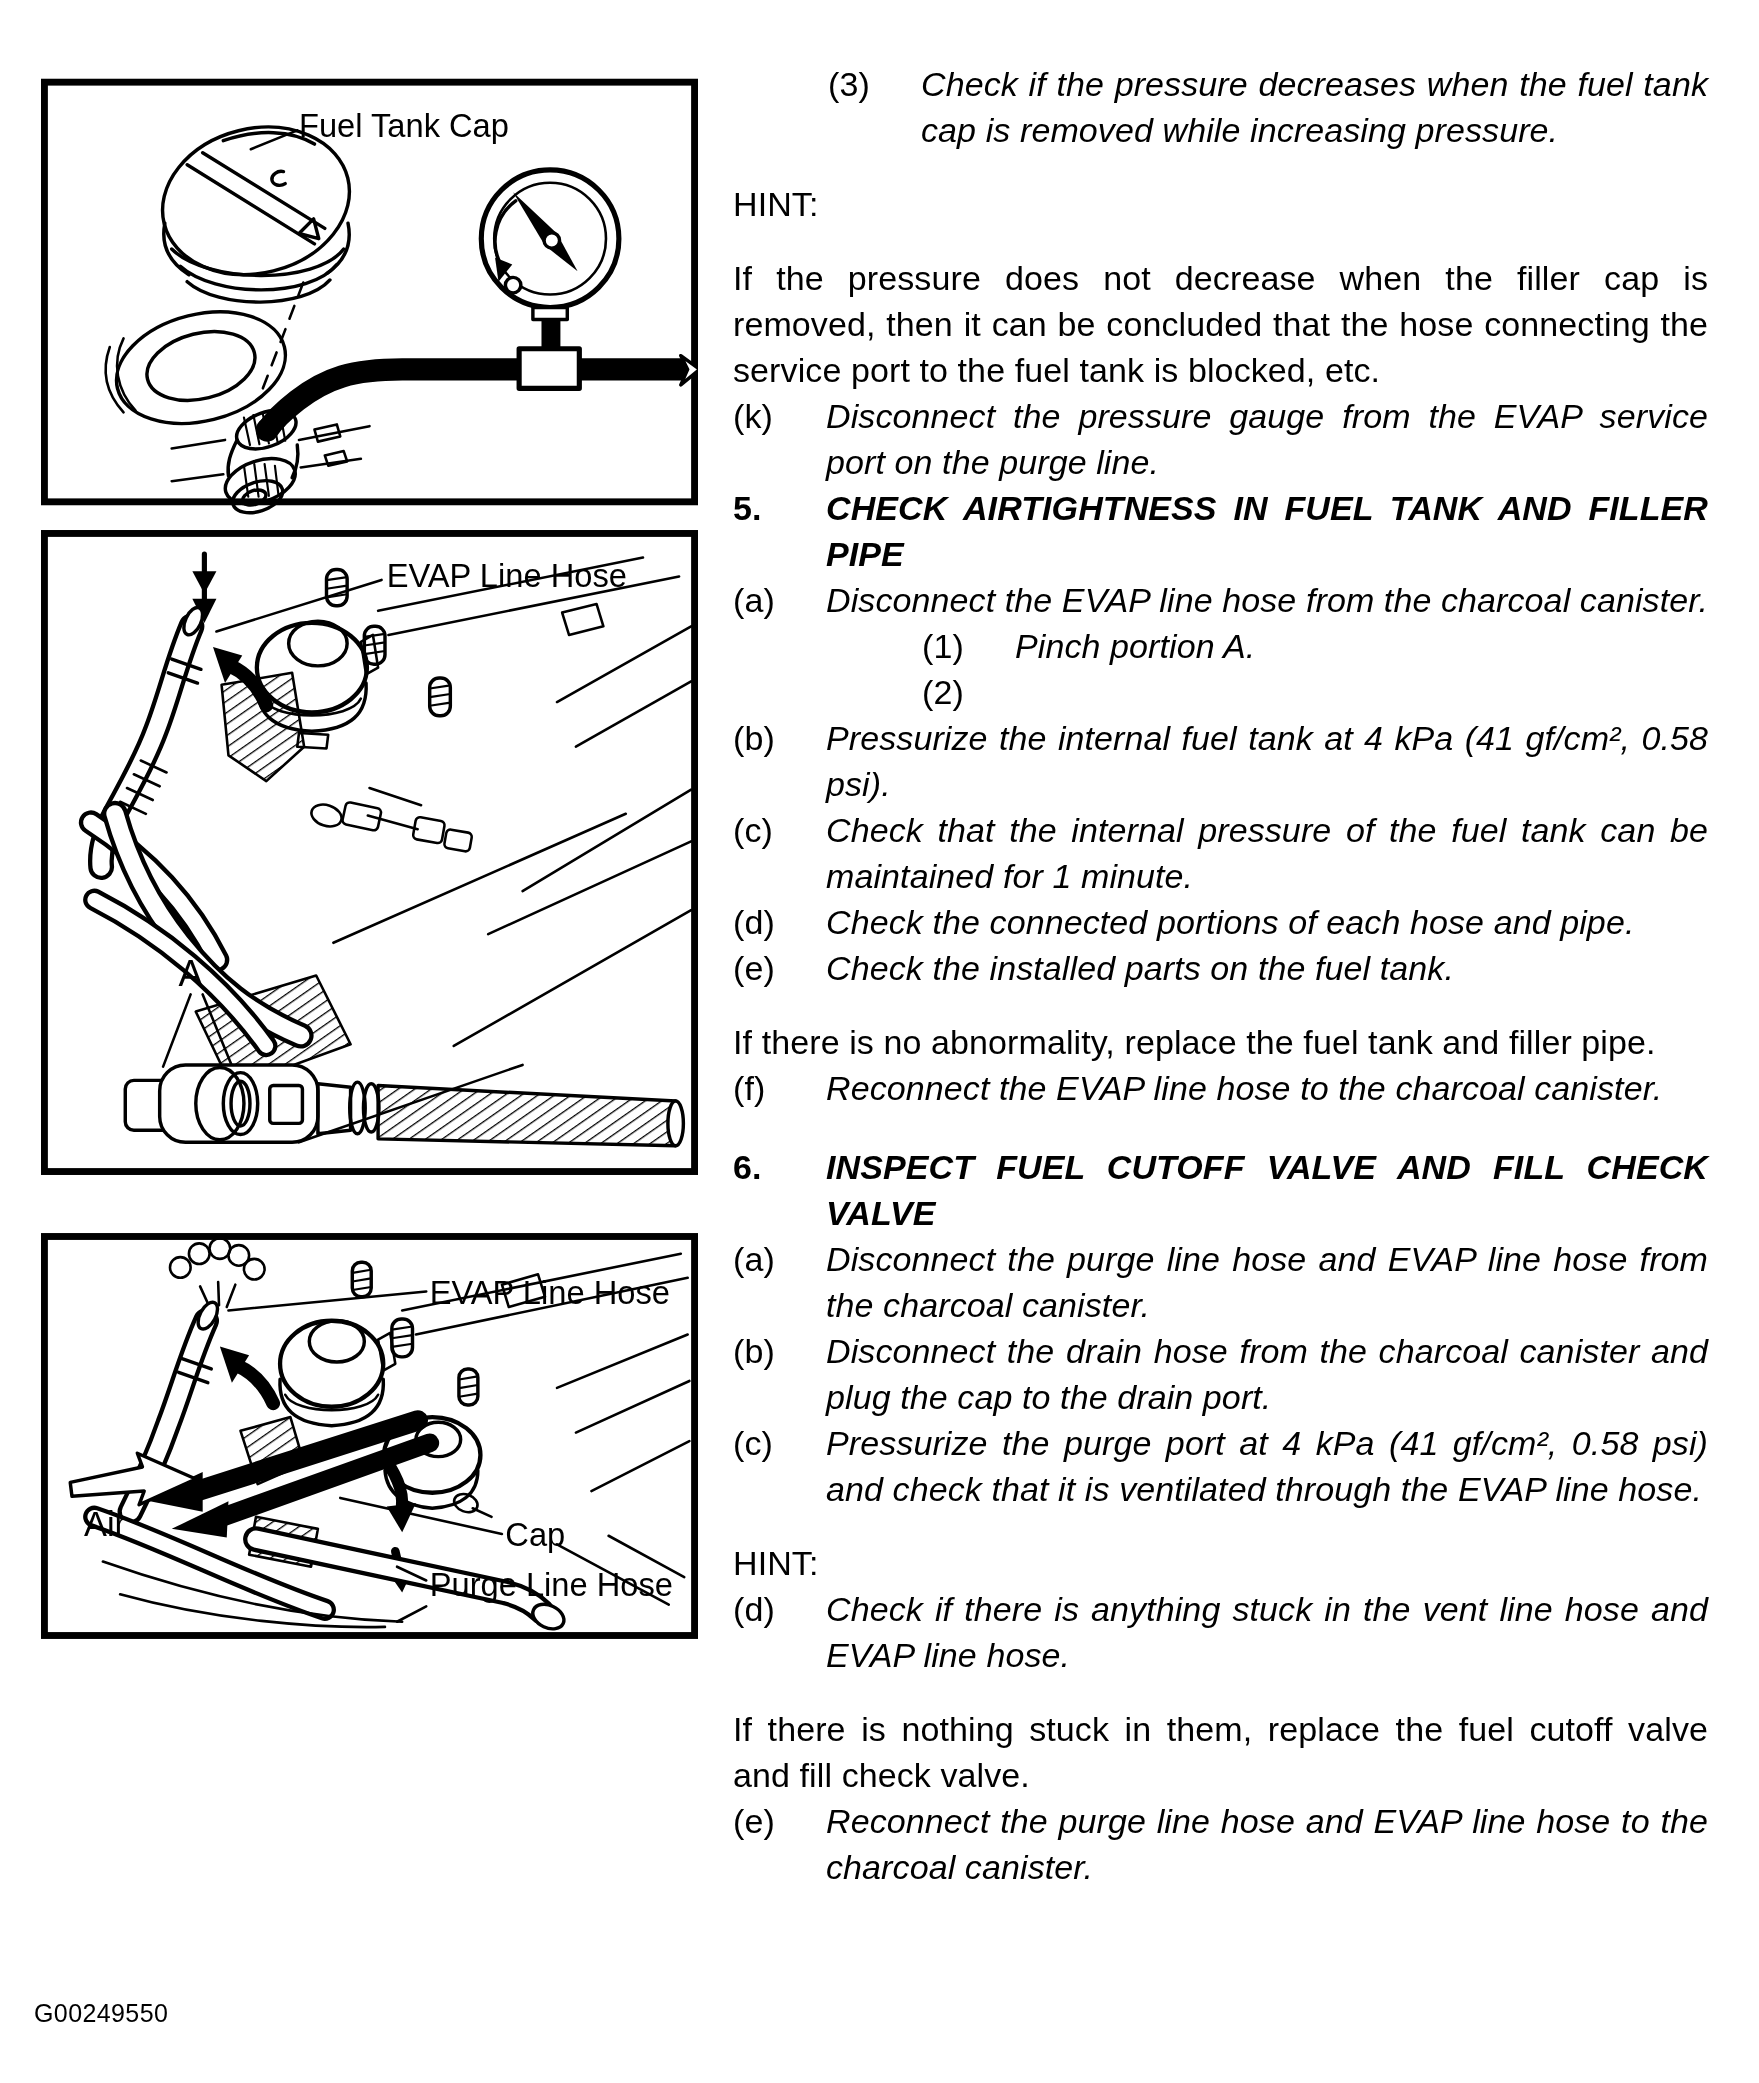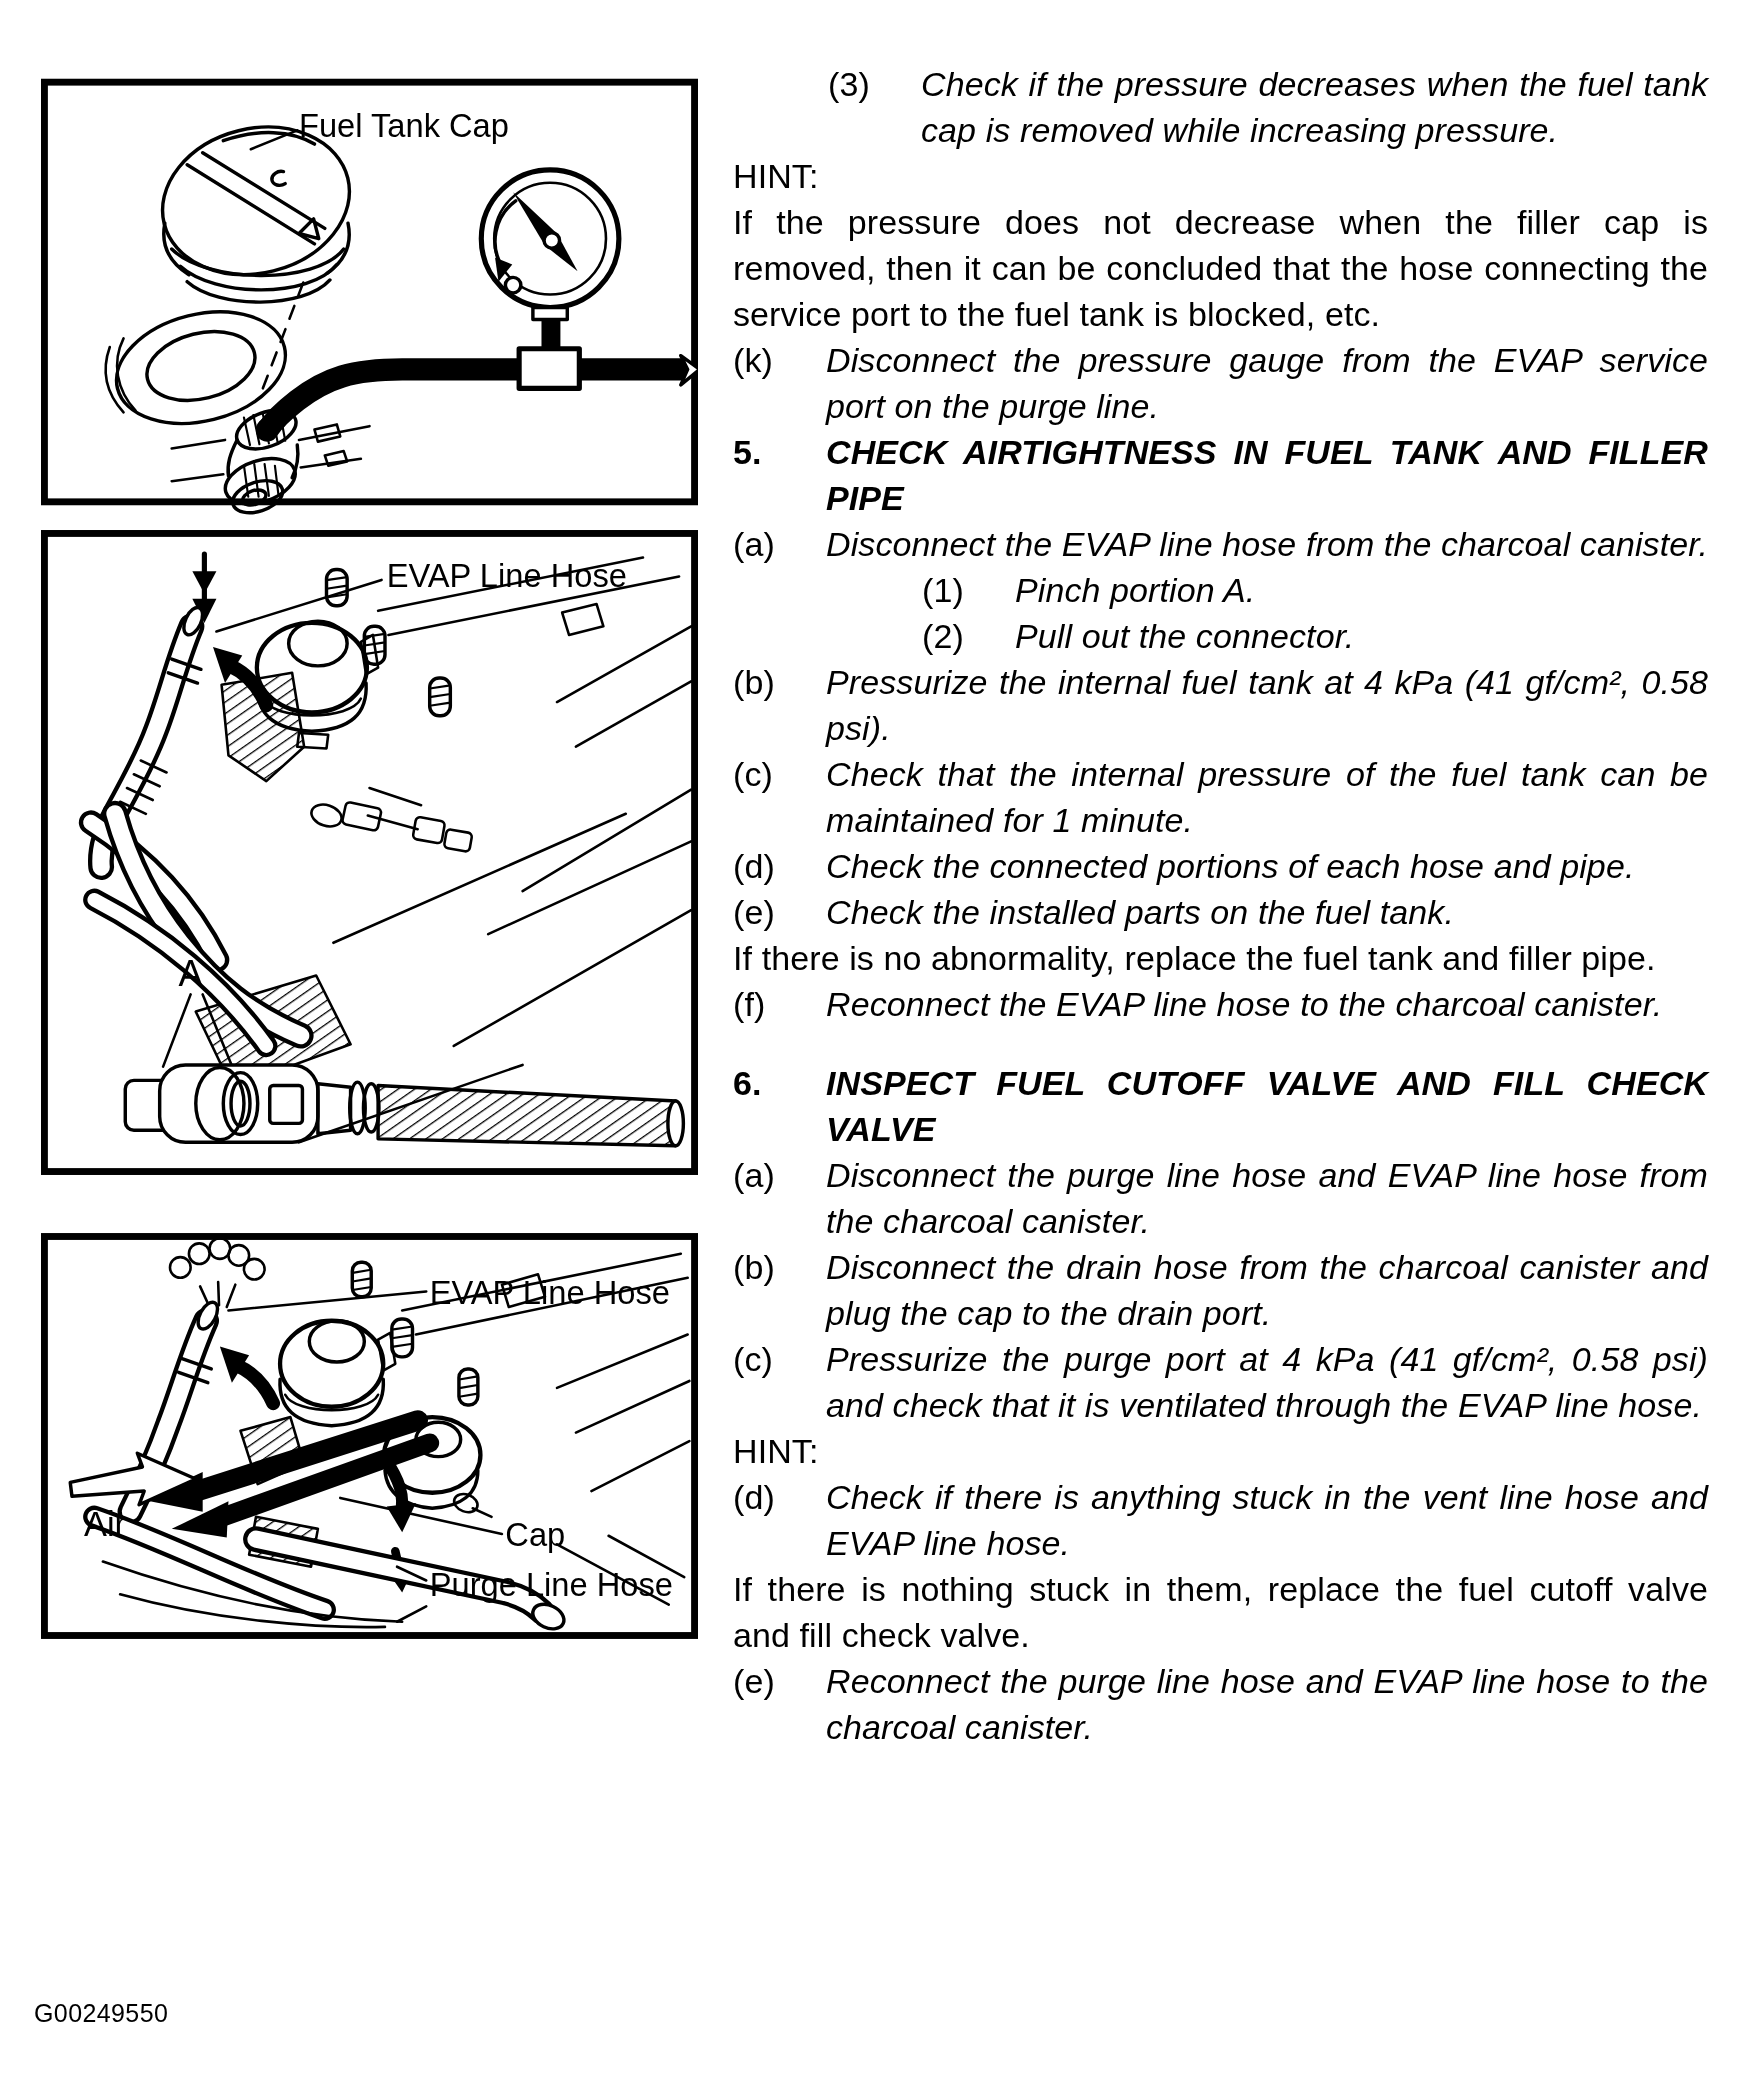--- a/index.html
+++ b/index.html
@@ -16,21 +16,21 @@
 
   .proc{
     position:absolute;left:733px;top:61px;width:975px;
     font-size:34px;line-height:46px;letter-spacing:0.1px;
   }
   .it{display:flex;align-items:flex-start;}
   .lb{flex:0 0 93px;}
   .tx{flex:1 1 auto;text-align:justify;font-style:italic;}
   .sub{margin-left:95px;}
   .sub2{margin-left:189px;}
-  .flush{text-align:justify;}
+  .flush{text-align:justify;margin-top:28px;}
   .head{font-weight:bold;}
   .gap{margin-top:33px;}
   .footer{position:absolute;left:34px;top:1999px;font-size:25px;letter-spacing:0.4px;}
 </style>
 </head>
 <body>
 
 <div class="fig" id="fig1">
   <svg viewBox="0 0 764 496">
     <rect x="4" y="4" width="756" height="488" fill="#fff" stroke="#000" stroke-width="8"></rect>
@@ -331,21 +331,20 @@
     <span class="tx">Disconnect the EVAP line hose from the charcoal canister.</span>
   </div>
 
   <div class="it sub2">
     <span class="lb">(1)</span>
     <span class="tx">Pinch portion A.</span>
   </div>
 
   <div class="it sub2">
     <span class="lb">(2)</span>
-    <span class="tx">Pull out the connector.</span>
   </div>
 
   <div class="it">
     <span class="lb">(b)</span>
     <span class="tx">Pressurize the internal fuel tank at 4 kPa (41 gf/cm², 0.58 psi).</span>
   </div>
 
   <div class="it">
     <span class="lb">(c)</span>
     <span class="tx">Check that the internal pressure of the fuel tank can be maintained for 1 minute.</span>

